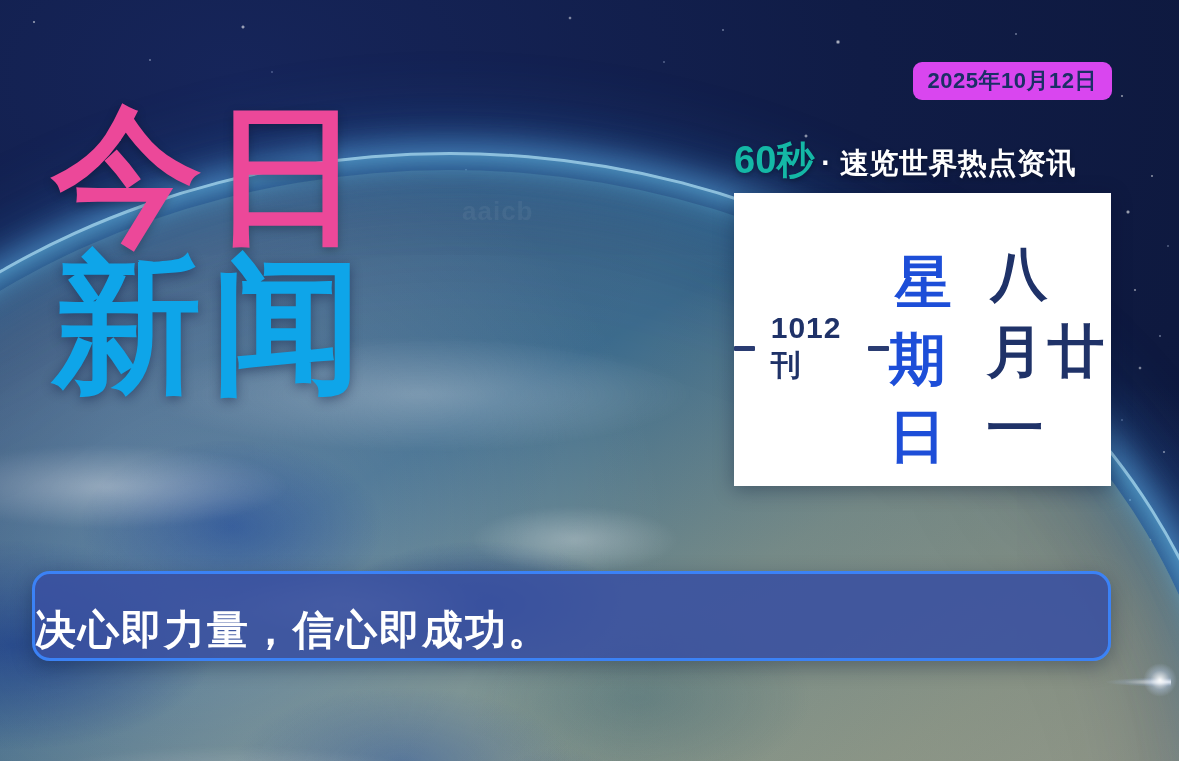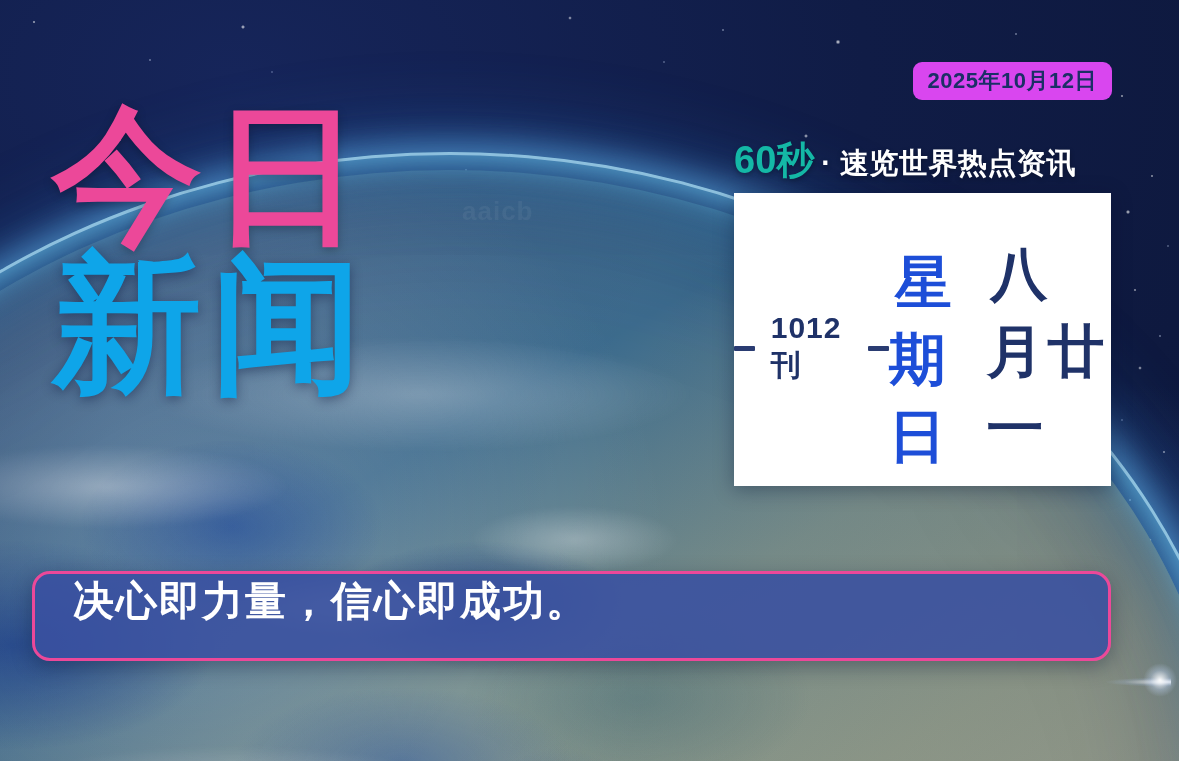--- a/index.html
+++ b/index.html
@@ -298,25 +298,24 @@
   }
 
   
   .quote-bar {
     position: absolute;
     left: 32px;
     top: 571px;
     width: 1079px;
     height: 90px;
     background: rgba(57,80,161,.88);
-    border: 3px solid #ec4899;
+    border: 3px solid #3b82f6;
     border-radius: 18px;
     display: flex;
-    align-items: flex-start;
-    padding-left: 38px;
+    align-items: flex-end;
     box-shadow: 0 6px 20px rgba(6,16,48,.35);
   }
   .quote-text {
     color: #ffffff;
     font-size: 41px;
     font-weight: 700;
     letter-spacing: 2px;
     white-space: nowrap;
   }
 </style>

